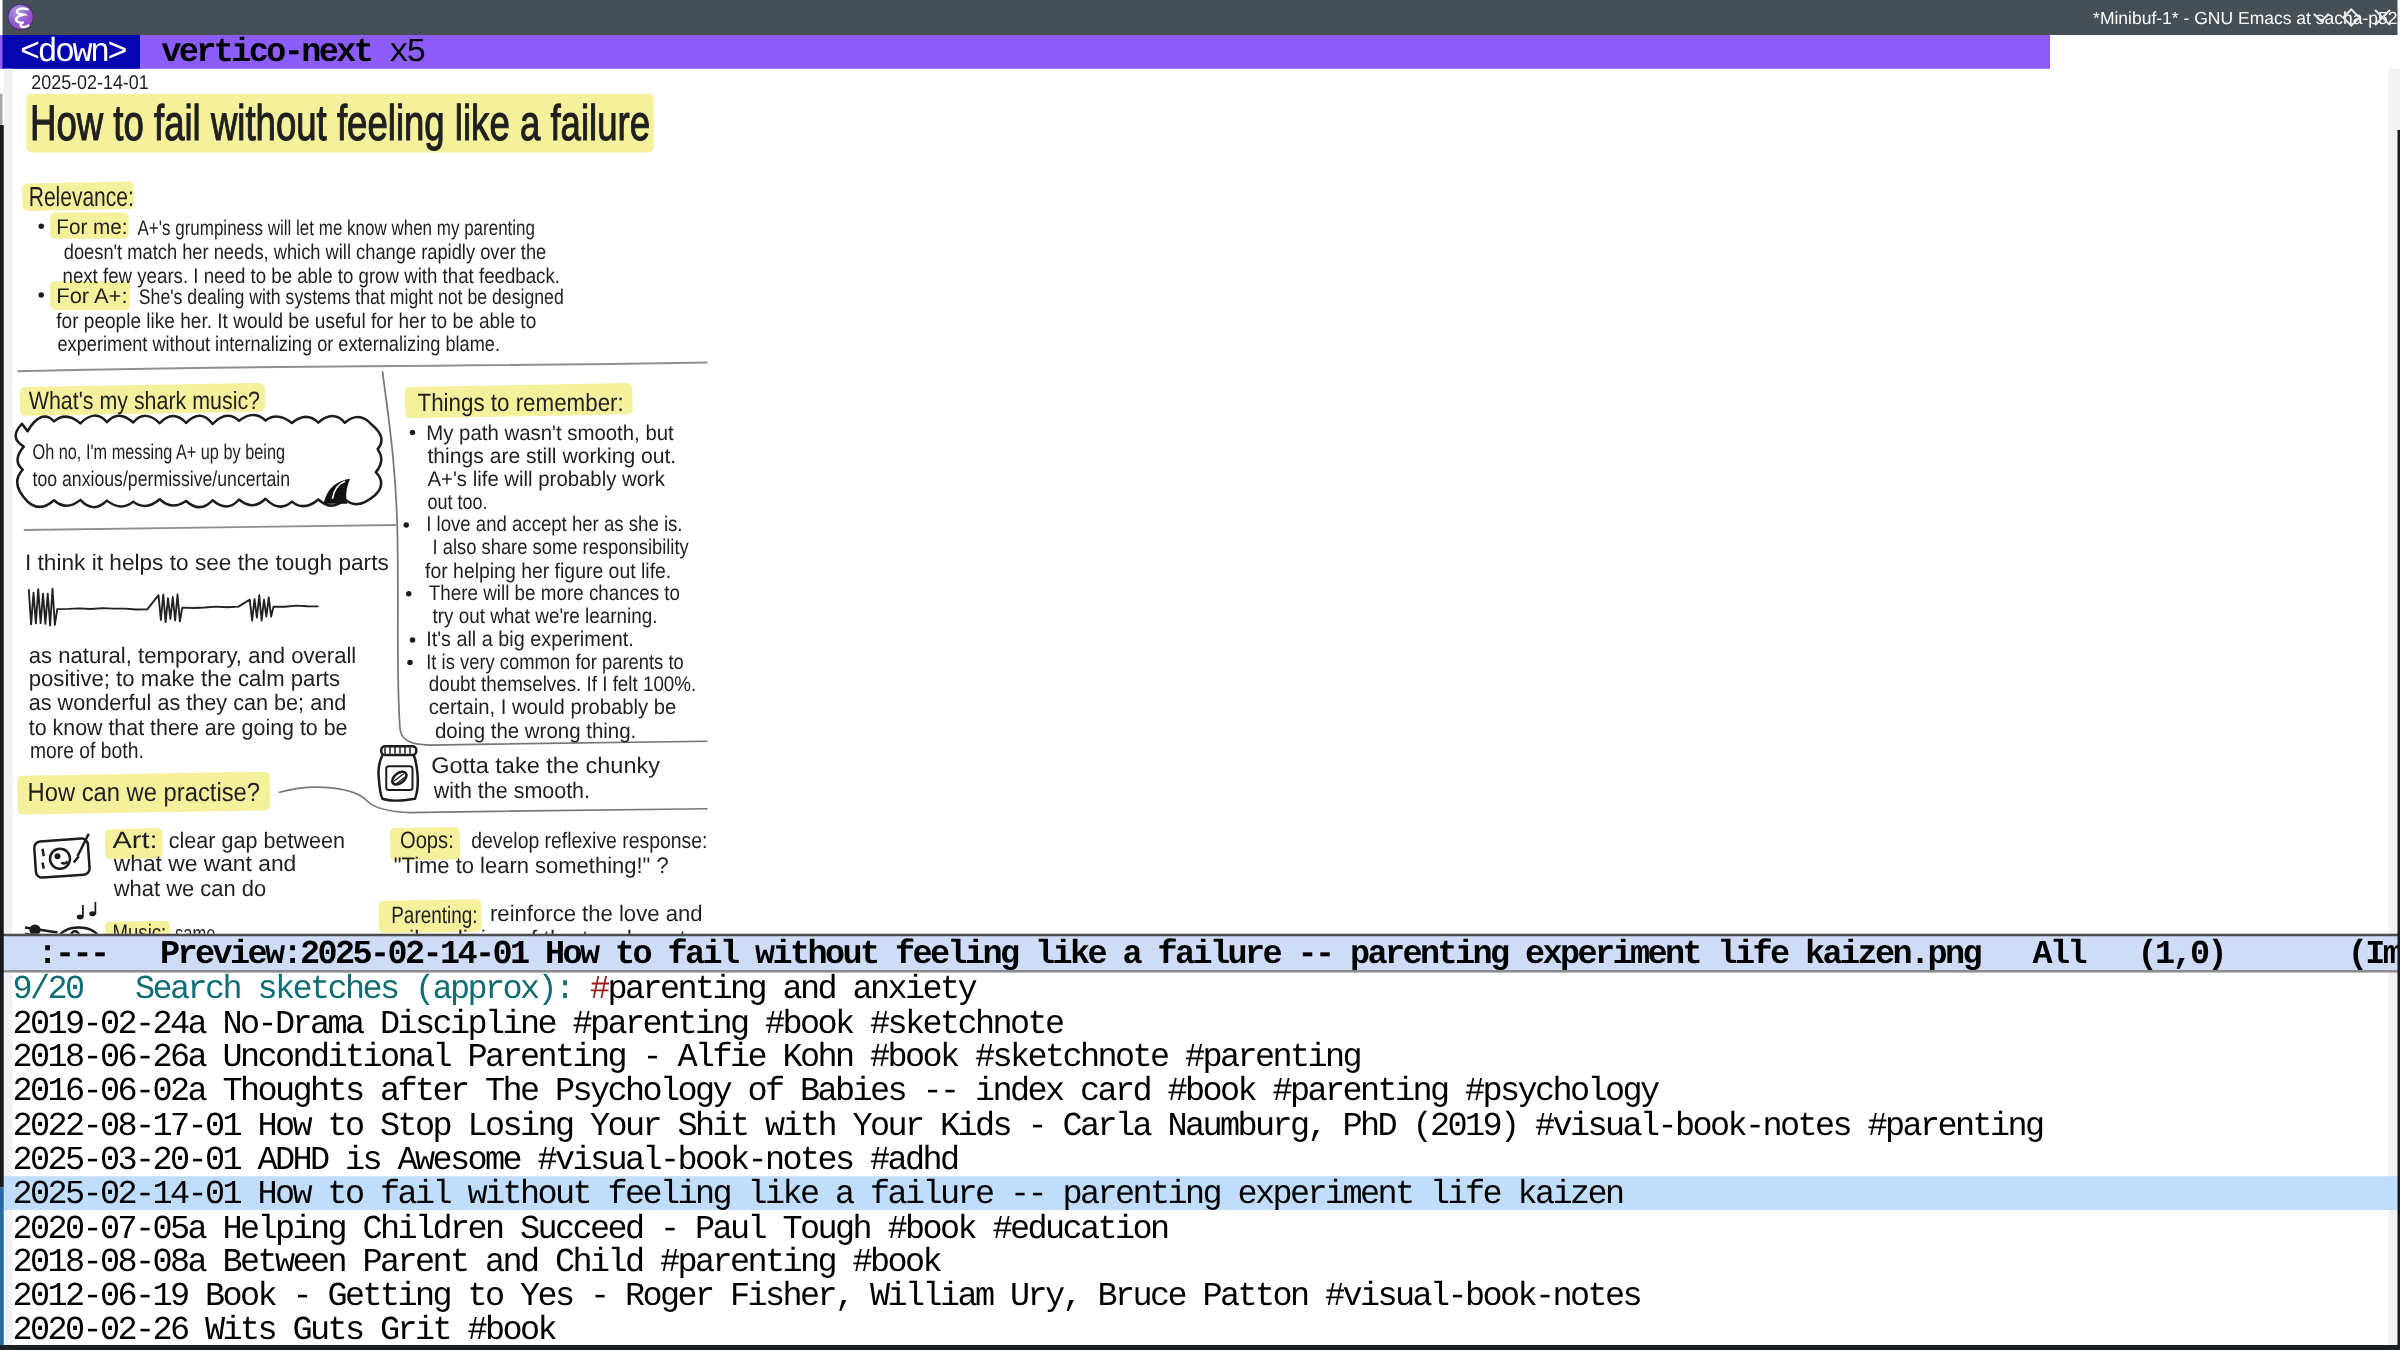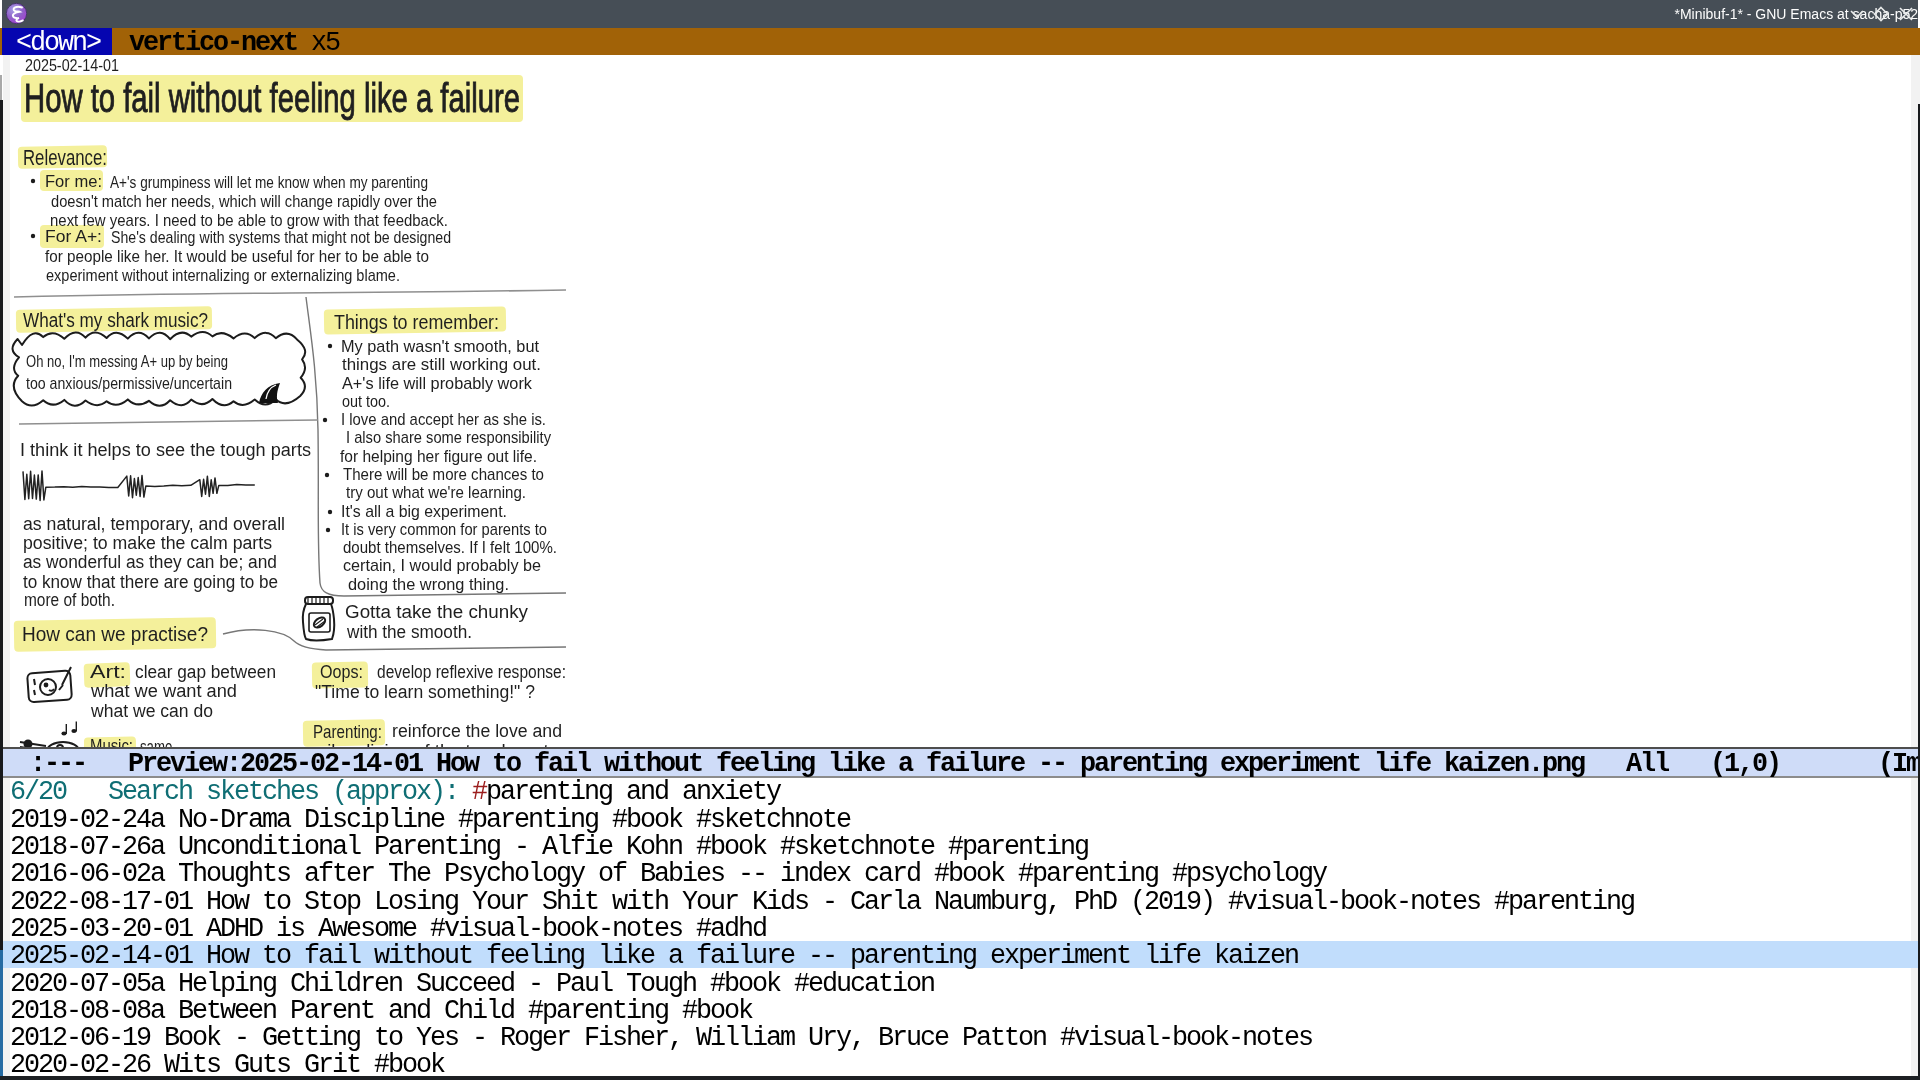--- a/index.html
+++ b/index.html
@@ -1,17 +1,17 @@
 <!DOCTYPE html>
 <html><head><meta charset="utf-8"><style>
 *{margin:0;padding:0;box-sizing:border-box}
 html,body{width:1920px;height:1080px;overflow:hidden;background:#fff;position:relative;font-family:"Liberation Sans",sans-serif}
 #titlebar{position:absolute;left:2px;top:0;width:1916px;height:28px;background:#464e56;color:#fdfdfd;font-size:14px}
 #tbtext{position:absolute;left:0;right:0;top:6px;text-align:right}
-#echo{position:absolute;left:0;top:28px;width:1920px;height:27px;background:#a16207}
+#echo{position:absolute;left:0;top:28px;width:1640px;height:27px;background:#8b5cf6}
 #dbox{position:absolute;left:2px;top:0;width:110px;height:27px;background:#0505b0}
 .mono{font-family:"Liberation Mono",monospace;font-size:26.8px;letter-spacing:-2.08px;line-height:27.3px;white-space:pre}
 #dtext{position:absolute;left:16px;top:1.5px;color:#fff}
 #etext{position:absolute;left:129px;top:1.5px;color:#000}
 #fringeL{position:absolute;left:2.5px;top:55px;width:7.5px;height:1021px;background:#f2f2f2}
 #fringeR{position:absolute;left:1910.5px;top:55px;width:9.5px;height:1021px;background:#f2f2f2}
 #modeline{position:absolute;left:0;top:747px;width:1920px;height:31px;background:#cfdcf8;border-top:2px solid #4e4e4e;border-bottom:2px solid #8c8c8c}
 #mltext{position:absolute;left:2px;top:2px;color:#000;font-weight:bold}
 .mline{position:absolute;left:10px;height:28px;color:#000;font-family:"Liberation Mono",monospace;font-size:26.8px;letter-spacing:-2.08px;line-height:27.3px;white-space:pre}
 .mbold{font-weight:normal}
@@ -156,23 +156,23 @@
 <text x="377" y="678" font-family="Liberation Sans" font-size="18" font-weight="400" fill="#1f1f1f" textLength="189" lengthAdjust="spacingAndGlyphs">develop reflexive response:</text>
 <text x="315" y="698" font-family="Liberation Sans" font-size="18" font-weight="400" fill="#1f1f1f" textLength="220" lengthAdjust="spacingAndGlyphs">"Time to learn something!" ?</text>
 <text x="313" y="738" font-family="Liberation Sans" font-size="19" font-weight="400" fill="#1f1f1f" textLength="69" lengthAdjust="spacingAndGlyphs">Parenting:</text>
 <text x="392" y="737" font-family="Liberation Sans" font-size="18" font-weight="400" fill="#1f1f1f" textLength="170" lengthAdjust="spacingAndGlyphs">reinforce the love and</text>
 <text x="318" y="757" font-family="Liberation Sans" font-size="18" font-weight="400" fill="#1f1f1f" textLength="245" lengthAdjust="spacingAndGlyphs">silver lining of the tough parts:</text>
 </g>
   </svg>
 <div id="modeline">
     <div id="mltext" class="mono">  :---   Preview:2025-02-14-01 How to fail without feeling like a failure -- parenting experiment life kaizen.png   All   (1,0)       (Imagema</div>
   </div>
-<div class="mline" style="top:779.4px"><span class="teal">6/20   Search sketches (approx): </span><span class="red">#</span>parenting and anxiety</div>
+<div class="mline" style="top:779.4px"><span class="teal">9/20   Search sketches (approx): </span><span class="red">#</span>parenting and anxiety</div>
 <div class="mline" style="top:806.7px">2019-02-24a No-Drama Discipline #parenting #book #sketchnote</div>
-<div class="mline" style="top:834.0px">2018-07-26a Unconditional Parenting - Alfie Kohn #book #sketchnote #parenting</div>
+<div class="mline" style="top:834.0px">2018-06-26a Unconditional Parenting - Alfie Kohn #book #sketchnote #parenting</div>
 <div class="mline" style="top:861.3px">2016-06-02a Thoughts after The Psychology of Babies -- index card #book #parenting #psychology</div>
 <div class="mline" style="top:888.6px">2022-08-17-01 How to Stop Losing Your Shit with Your Kids - Carla Naumburg, PhD (2019) #visual-book-notes #parenting</div>
 <div class="mline" style="top:915.9px">2025-03-20-01 ADHD is Awesome #visual-book-notes #adhd</div>
 <div class="msel" style="top:940.7px"></div>
 <div class="mline mbold" style="top:943.2px">2025-02-14-01 How to fail without feeling like a failure -- parenting experiment life kaizen</div>
 <div class="mline" style="top:971px">2020-07-05a Helping Children Succeed - Paul Tough #book #education</div>
 <div class="mline" style="top:997.8px">2018-08-08a Between Parent and Child #parenting #book</div>
 <div class="mline" style="top:1025.1px">2012-06-19 Book - Getting to Yes - Roger Fisher, William Ury, Bruce Patton #visual-book-notes</div>
 <div class="mline" style="top:1052.4px">2020-02-26 Wits Guts Grit #book</div>
 <div id="lb1"></div>

